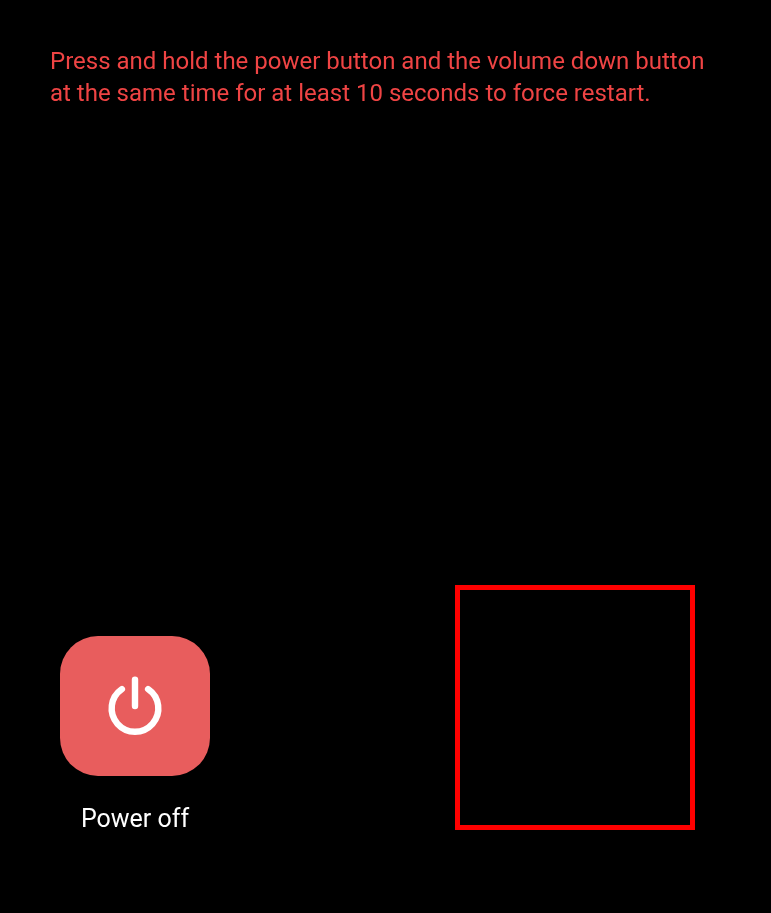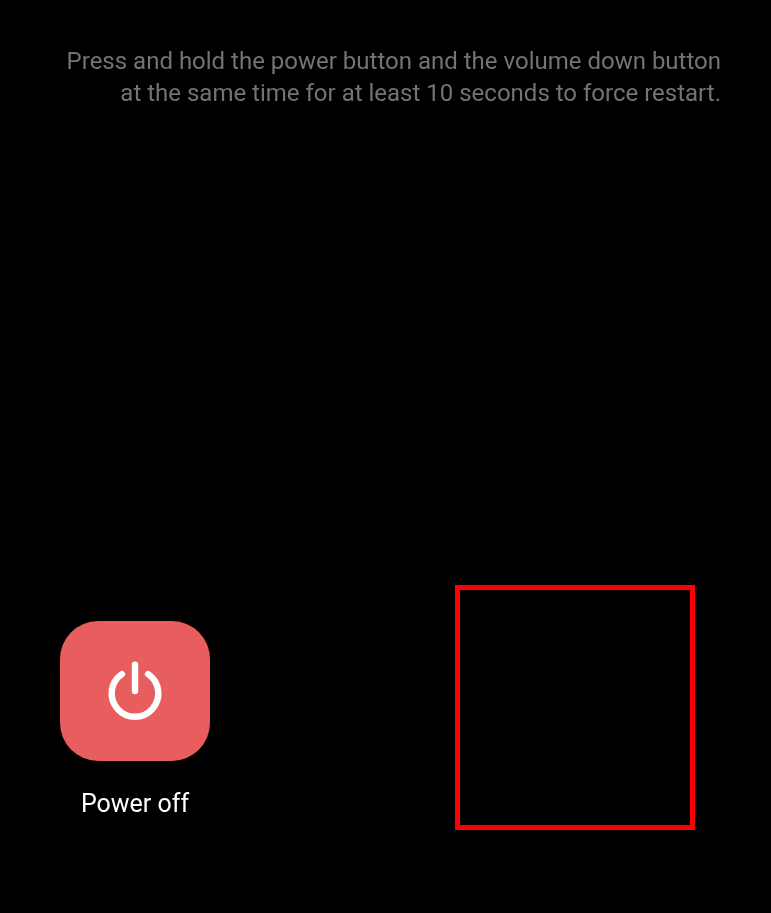--- a/index.html
+++ b/index.html
@@ -13,30 +13,30 @@
       background: #000000;
       font-family: -apple-system, BlinkMacSystemFont, 'Segoe UI', Roboto, sans-serif;
       position: relative;
       overflow: hidden;
     }
     .instruction-text {
       position: absolute;
       top: 45px;
       left: 0;
       right: 0;
-      text-align: right;
-      color: #737373;
+      text-align: left;
+      color: #ef4444;
       font-size: 24px;
       line-height: 1.35;
       padding: 0 50px;
       font-weight: 400;
     }
     .buttons-container {
       position: absolute;
-      bottom: 95px;
+      bottom: 80px;
       left: 0;
       right: 0;
       display: flex;
       justify-content: flex-start;
       align-items: flex-start;
       padding: 0 60px;
     }
     .button-group {
       display: flex;
       flex-direction: column;

